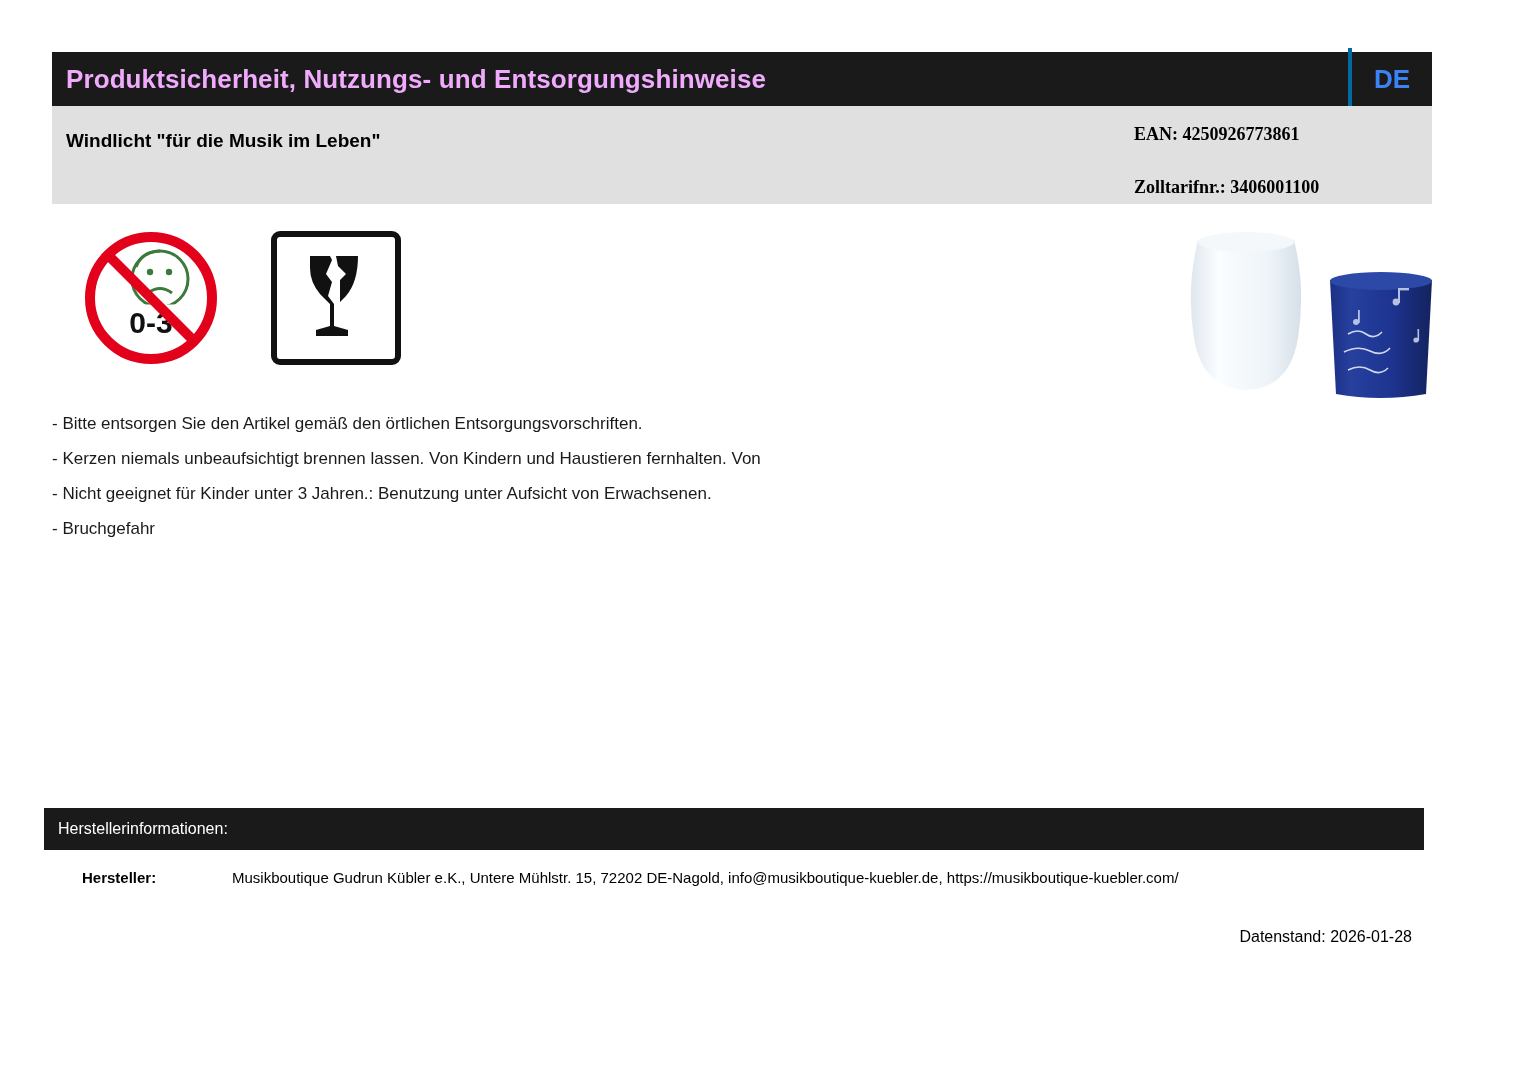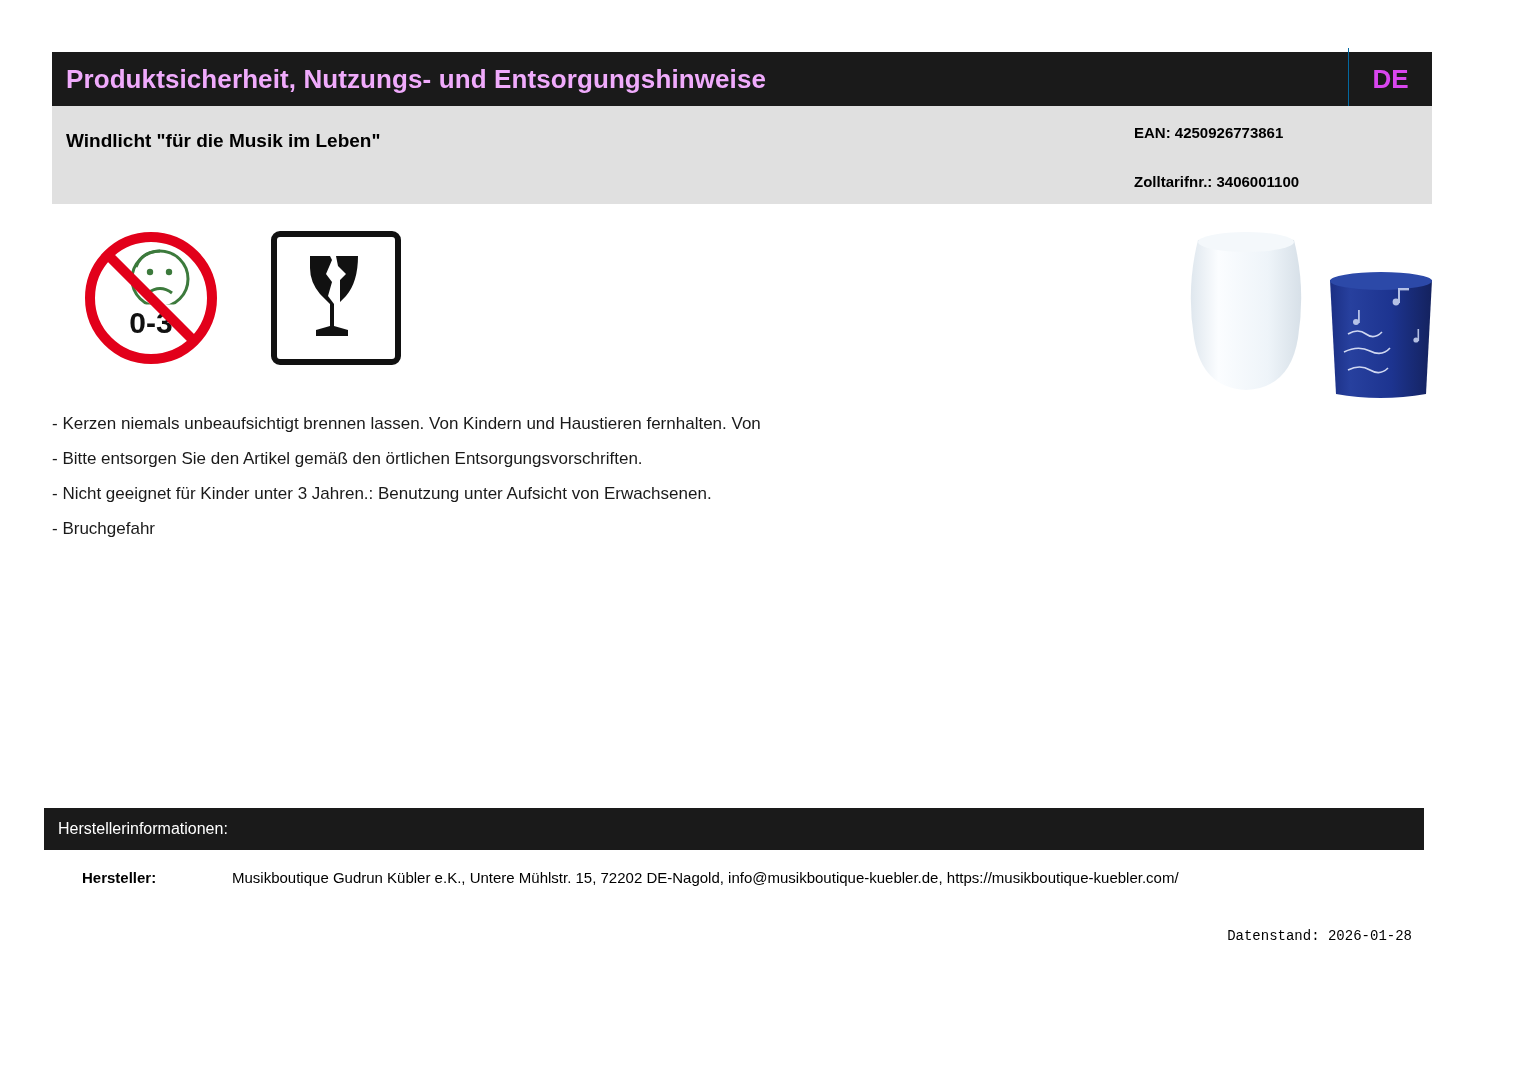--- a/index.html
+++ b/index.html
@@ -40,22 +40,22 @@
     color: #f0abfc;
     font-size: 26px;
     font-weight: bold;
     padding-left: 14px;
     letter-spacing: 0.1px;
     white-space: nowrap;
   }
   .header-lang {
     width: 84px;
     height: 62px;
-    border-left: 1px solid #0369a1;
-    color: #d946ef;
+    border-left: 4px solid #0369a1;
+    color: #3b82f6;
     font-size: 26px;
     font-weight: bold;
     display: flex;
     align-items: center;
     justify-content: center;
     box-sizing: border-box;
   }
 
   
   .subheader {
@@ -76,25 +76,26 @@
     white-space: nowrap;
   }
   .codes {
     position: absolute;
     right: 8px;
     top: 18px;
     width: 420px;
     text-align: left;
   }
   .code-line {
-    font-size: 15px;
+    font-size: 18px;
     font-weight: bold;
     margin-bottom: 32px;
     padding-left: 130px;
     white-space: nowrap;
+    font-family: Liberation Serif, serif;
   }
   .code-line.last { margin-bottom: 0; }
 
   
   .pictos {
     position: absolute;
     left: 80px;
     top: 222px;
     height: 150px;
   }
@@ -167,22 +168,21 @@
   }
   .mfr-value {
     flex: 1 1 auto;
   }
   .datastand {
     position: absolute;
     left: 52px;
     top: 928px;
     width: 1360px;
     text-align: right;
-    font-size: 14px;
-    font-family: Liberation Mono, monospace;
+    font-size: 16px;
   }
 </style>
 </head>
 <body>
 
 <div class="page">
 
   <div class="header-bar">
     <div class="header-title">Produktsicherheit, Nutzungs- und Entsorgungshinweise</div>
     <div class="header-lang">DE</div>
@@ -254,22 +254,22 @@
       <rect x="237.5" y="111" width="1.6" height="12"></rect>
     </g>
     <g fill="none" stroke="#e3e9fb" stroke-width="1.6" opacity="0.9">
       <path d="M168 116 q10 -6 18 0 t16 -2"></path>
       <path d="M164 134 q14 -7 26 -1 t20 -3"></path>
       <path d="M168 152 q12 -6 22 0 t18 -2"></path>
     </g>
   </svg>
 
   <div class="notes">
+    <div>- Bitte entsorgen Sie den Artikel gemäß den örtlichen Entsorgungsvorschriften.</div>
     <div>- Kerzen niemals unbeaufsichtigt brennen lassen. Von Kindern und Haustieren fernhalten. Von</div>
-    <div>- Bitte entsorgen Sie den Artikel gemäß den örtlichen Entsorgungsvorschriften.</div>
     <div>- Nicht geeignet für Kinder unter 3 Jahren.: Benutzung unter Aufsicht von Erwachsenen.</div>
     <div>- Bruchgefahr</div>
   </div>
 
   <div class="mfr-bar">Herstellerinformationen:</div>
   <div class="mfr-row">
     <div class="mfr-label">Hersteller:</div>
     <div class="mfr-value">Musikboutique Gudrun Kübler e.K., Untere Mühlstr. 15, 72202 DE-Nagold, info@musikboutique-kuebler.de, https://musikboutique-kuebler.com/</div>
   </div>
 

